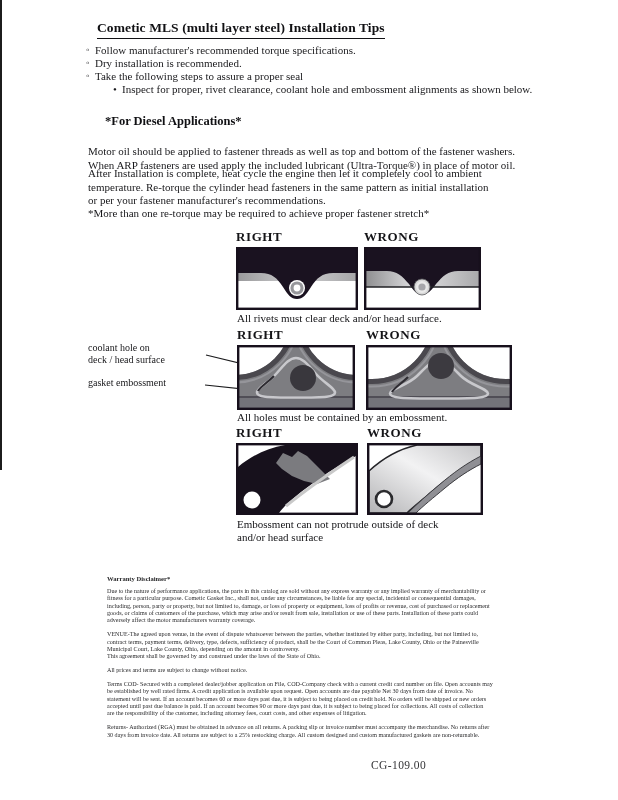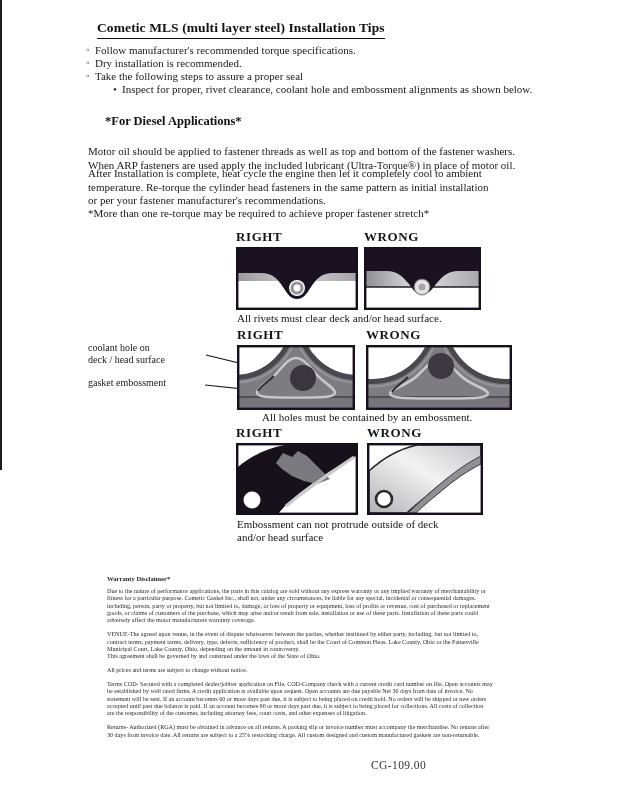--- a/index.html
+++ b/index.html
@@ -144,21 +144,21 @@
     <circle cx="6" cy="-26" r="67.5" fill="none" stroke="#95959a" stroke-width="2"></circle>
     <circle cx="140" cy="-26" r="67.5" fill="none" stroke="#95959a" stroke-width="2"></circle>
     <rect x="2" y="52" width="142" height="11" fill="#74747a"></rect>
     <line x1="2" y1="52" x2="144" y2="52" stroke="#504e56" stroke-width="1.8"></line>
     <path d="M73,15 C80,15 86,22 95,31 C104,40 122,44 122,48.5 C122,53 110,53.5 73,53.5 C36,53.5 24,53 24,48.5 C24,44 42,40 51,31 C60,22 66,15 73,15 Z" fill="none" stroke="#c8c8cc" stroke-width="2.6"></path>
     <path d="M26,47 C28,43 35,39 42,32" stroke="#2e2c32" stroke-width="2.2" fill="none"></path>
     <circle cx="75" cy="21" r="13" fill="#3c3a40"></circle>
     <rect x="1.2" y="1.2" width="143.6" height="62.6" fill="none" stroke="#17101c" stroke-width="2.4"></rect>
   </svg>
 
-  <div class="abs caption" style="left:237px;top:411px;width:290px;margin-left:25px;">All holes must be contained by an embossment.</div>
+  <div class="abs caption" style="left:237px;top:411px;width:290px;">All holes must be contained by an embossment.</div>
 
   <div class="abs dg-head" style="left:236px;top:425px;width:122px;">RIGHT</div>
   <div class="abs dg-head" style="left:367px;top:425px;width:116px;">WRONG</div>
 
   <svg class="abs dg-box" style="left:236px;top:443px;" width="122" height="72" viewBox="0 0 122 72">
     <rect x="2" y="2" width="118" height="68" fill="#ffffff"></rect>
     <path d="M2,24 C15,13 31,5 49,2 H120 V13 C101,23 83,35 65,49 C55,57 48,63 43,70 H2 Z" fill="#17111c"></path>
     <path d="M40,20 L47,10 L56,14 L62,8 L71,13 L79,21 L87,29 L94,36 L81,41 L68,38 L56,33 L46,26 Z" fill="#7b7b7f"></path>
     <path d="M50,63 C66,50 88,34 118,14" stroke="#c9c9c9" stroke-width="3" fill="none"></path>
     <circle cx="16" cy="57" r="8.5" fill="#ffffff"></circle>

